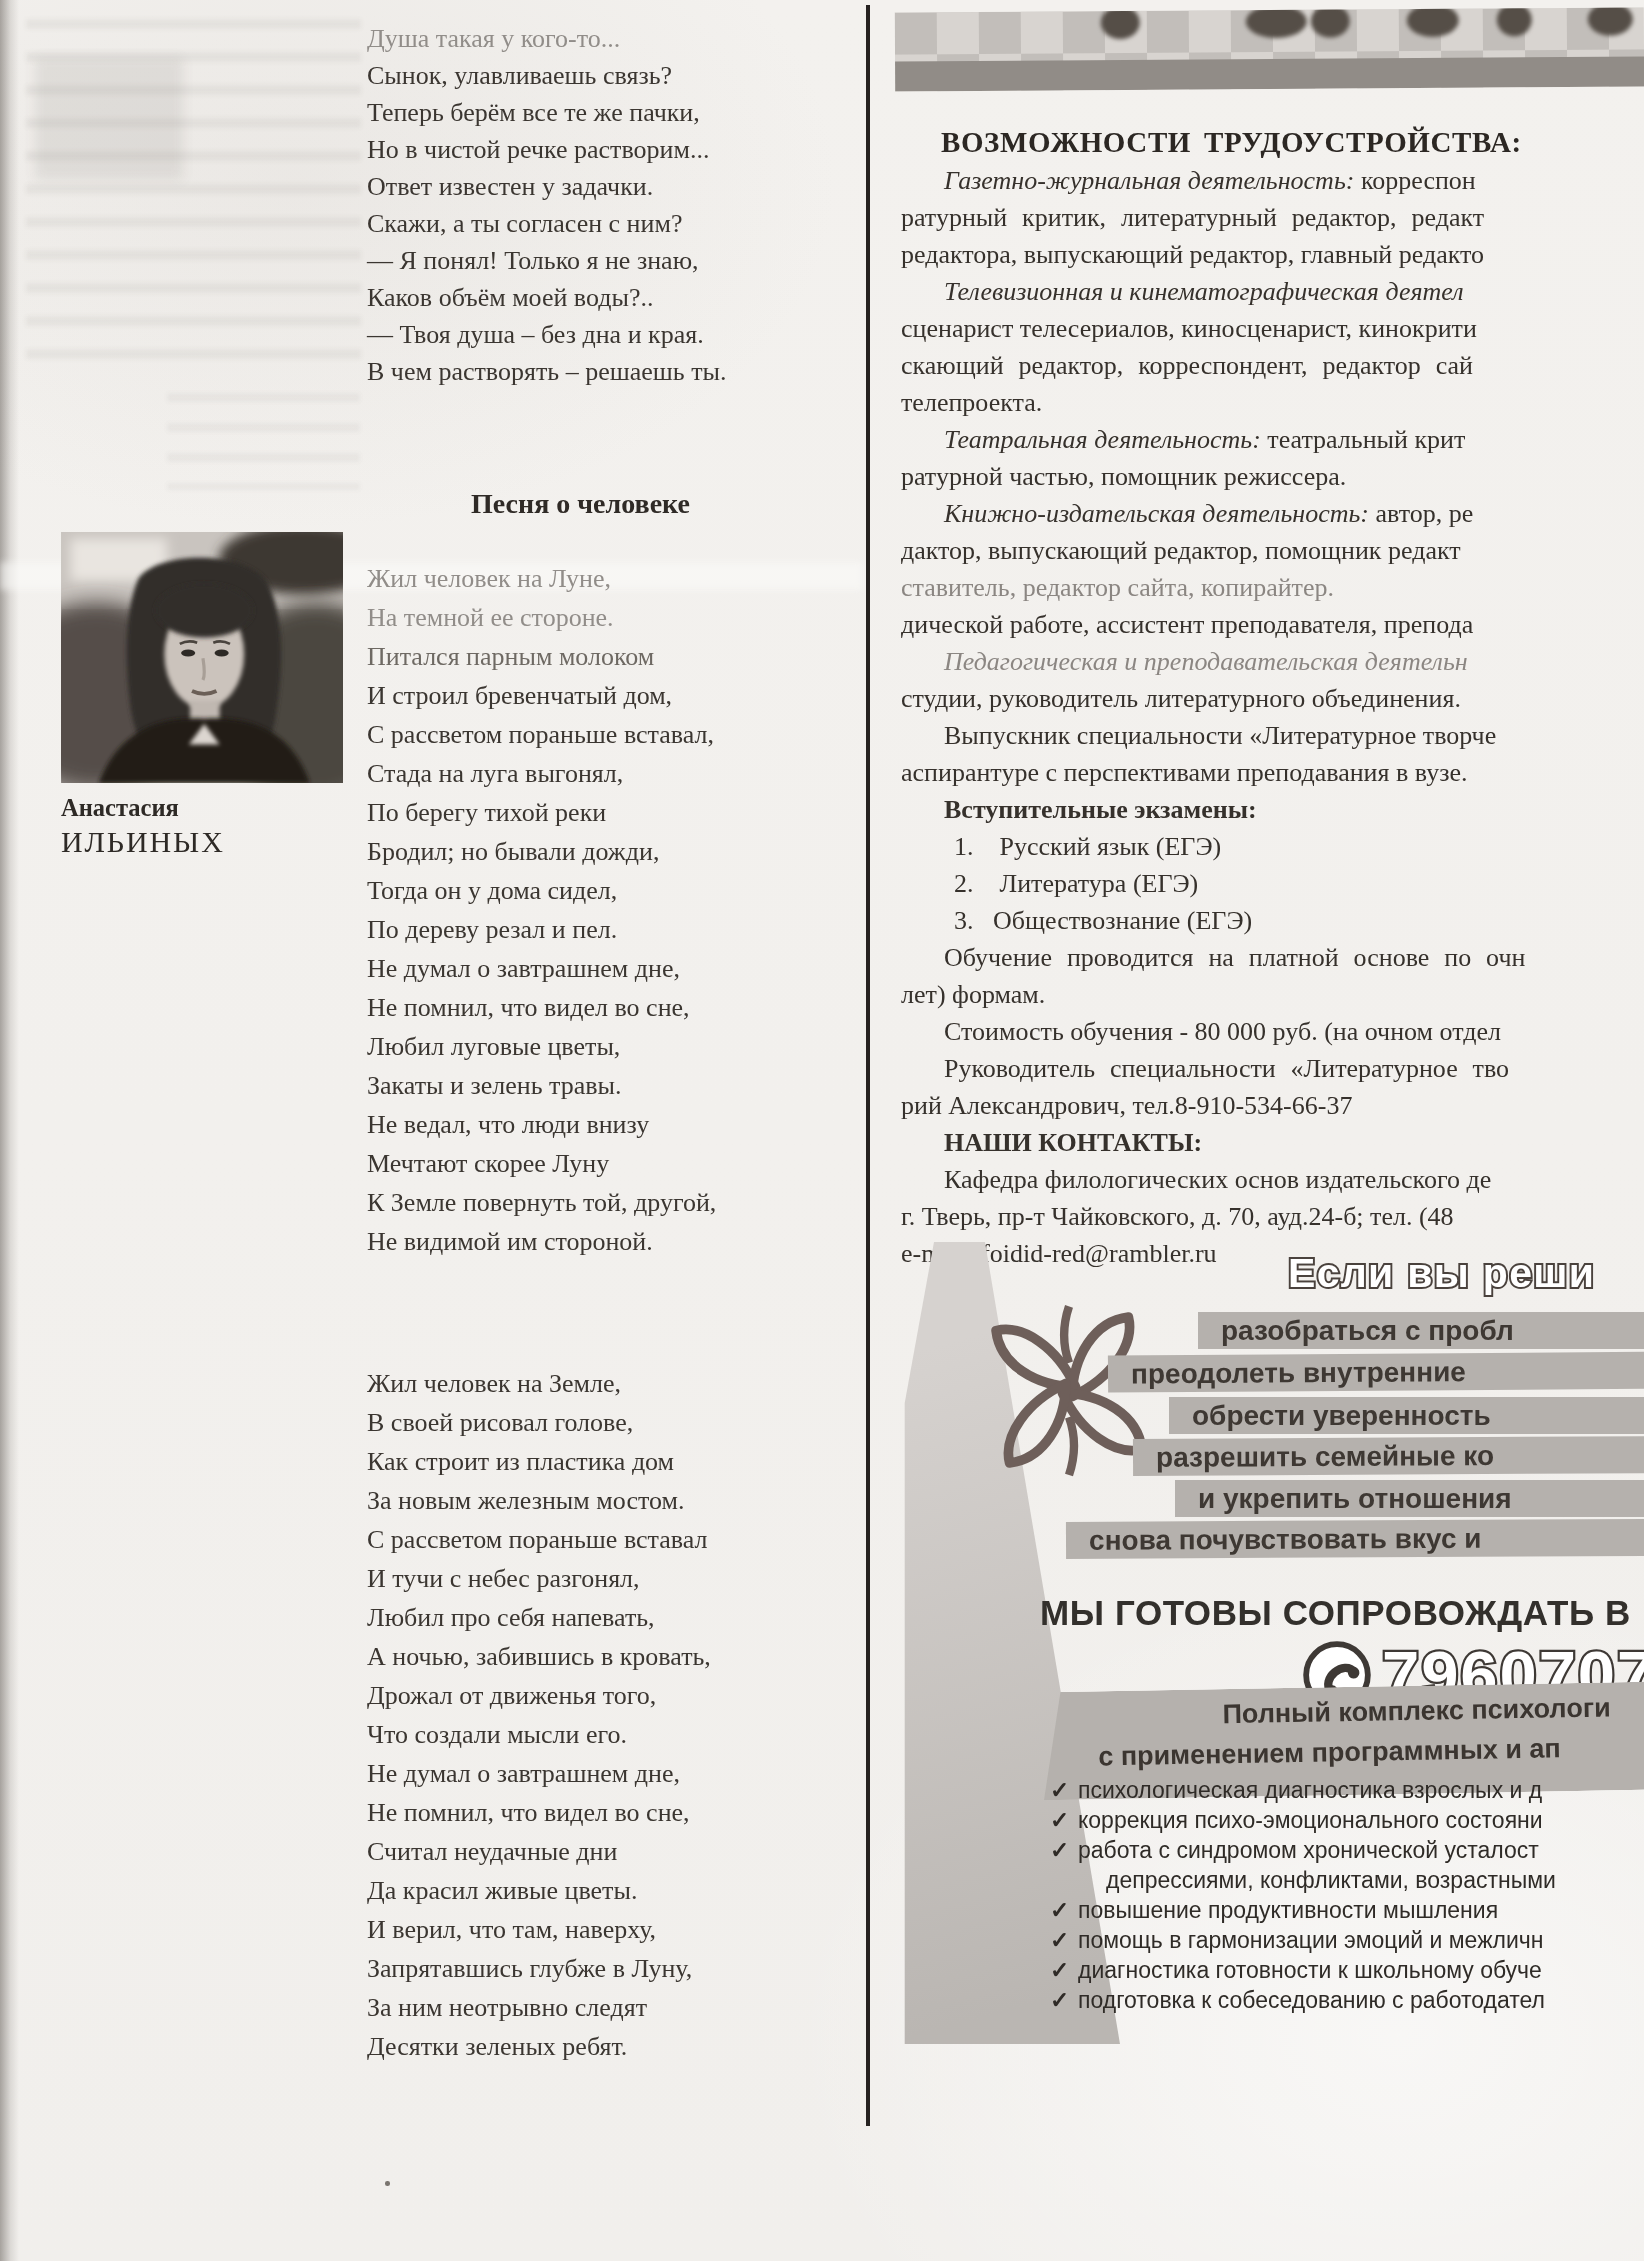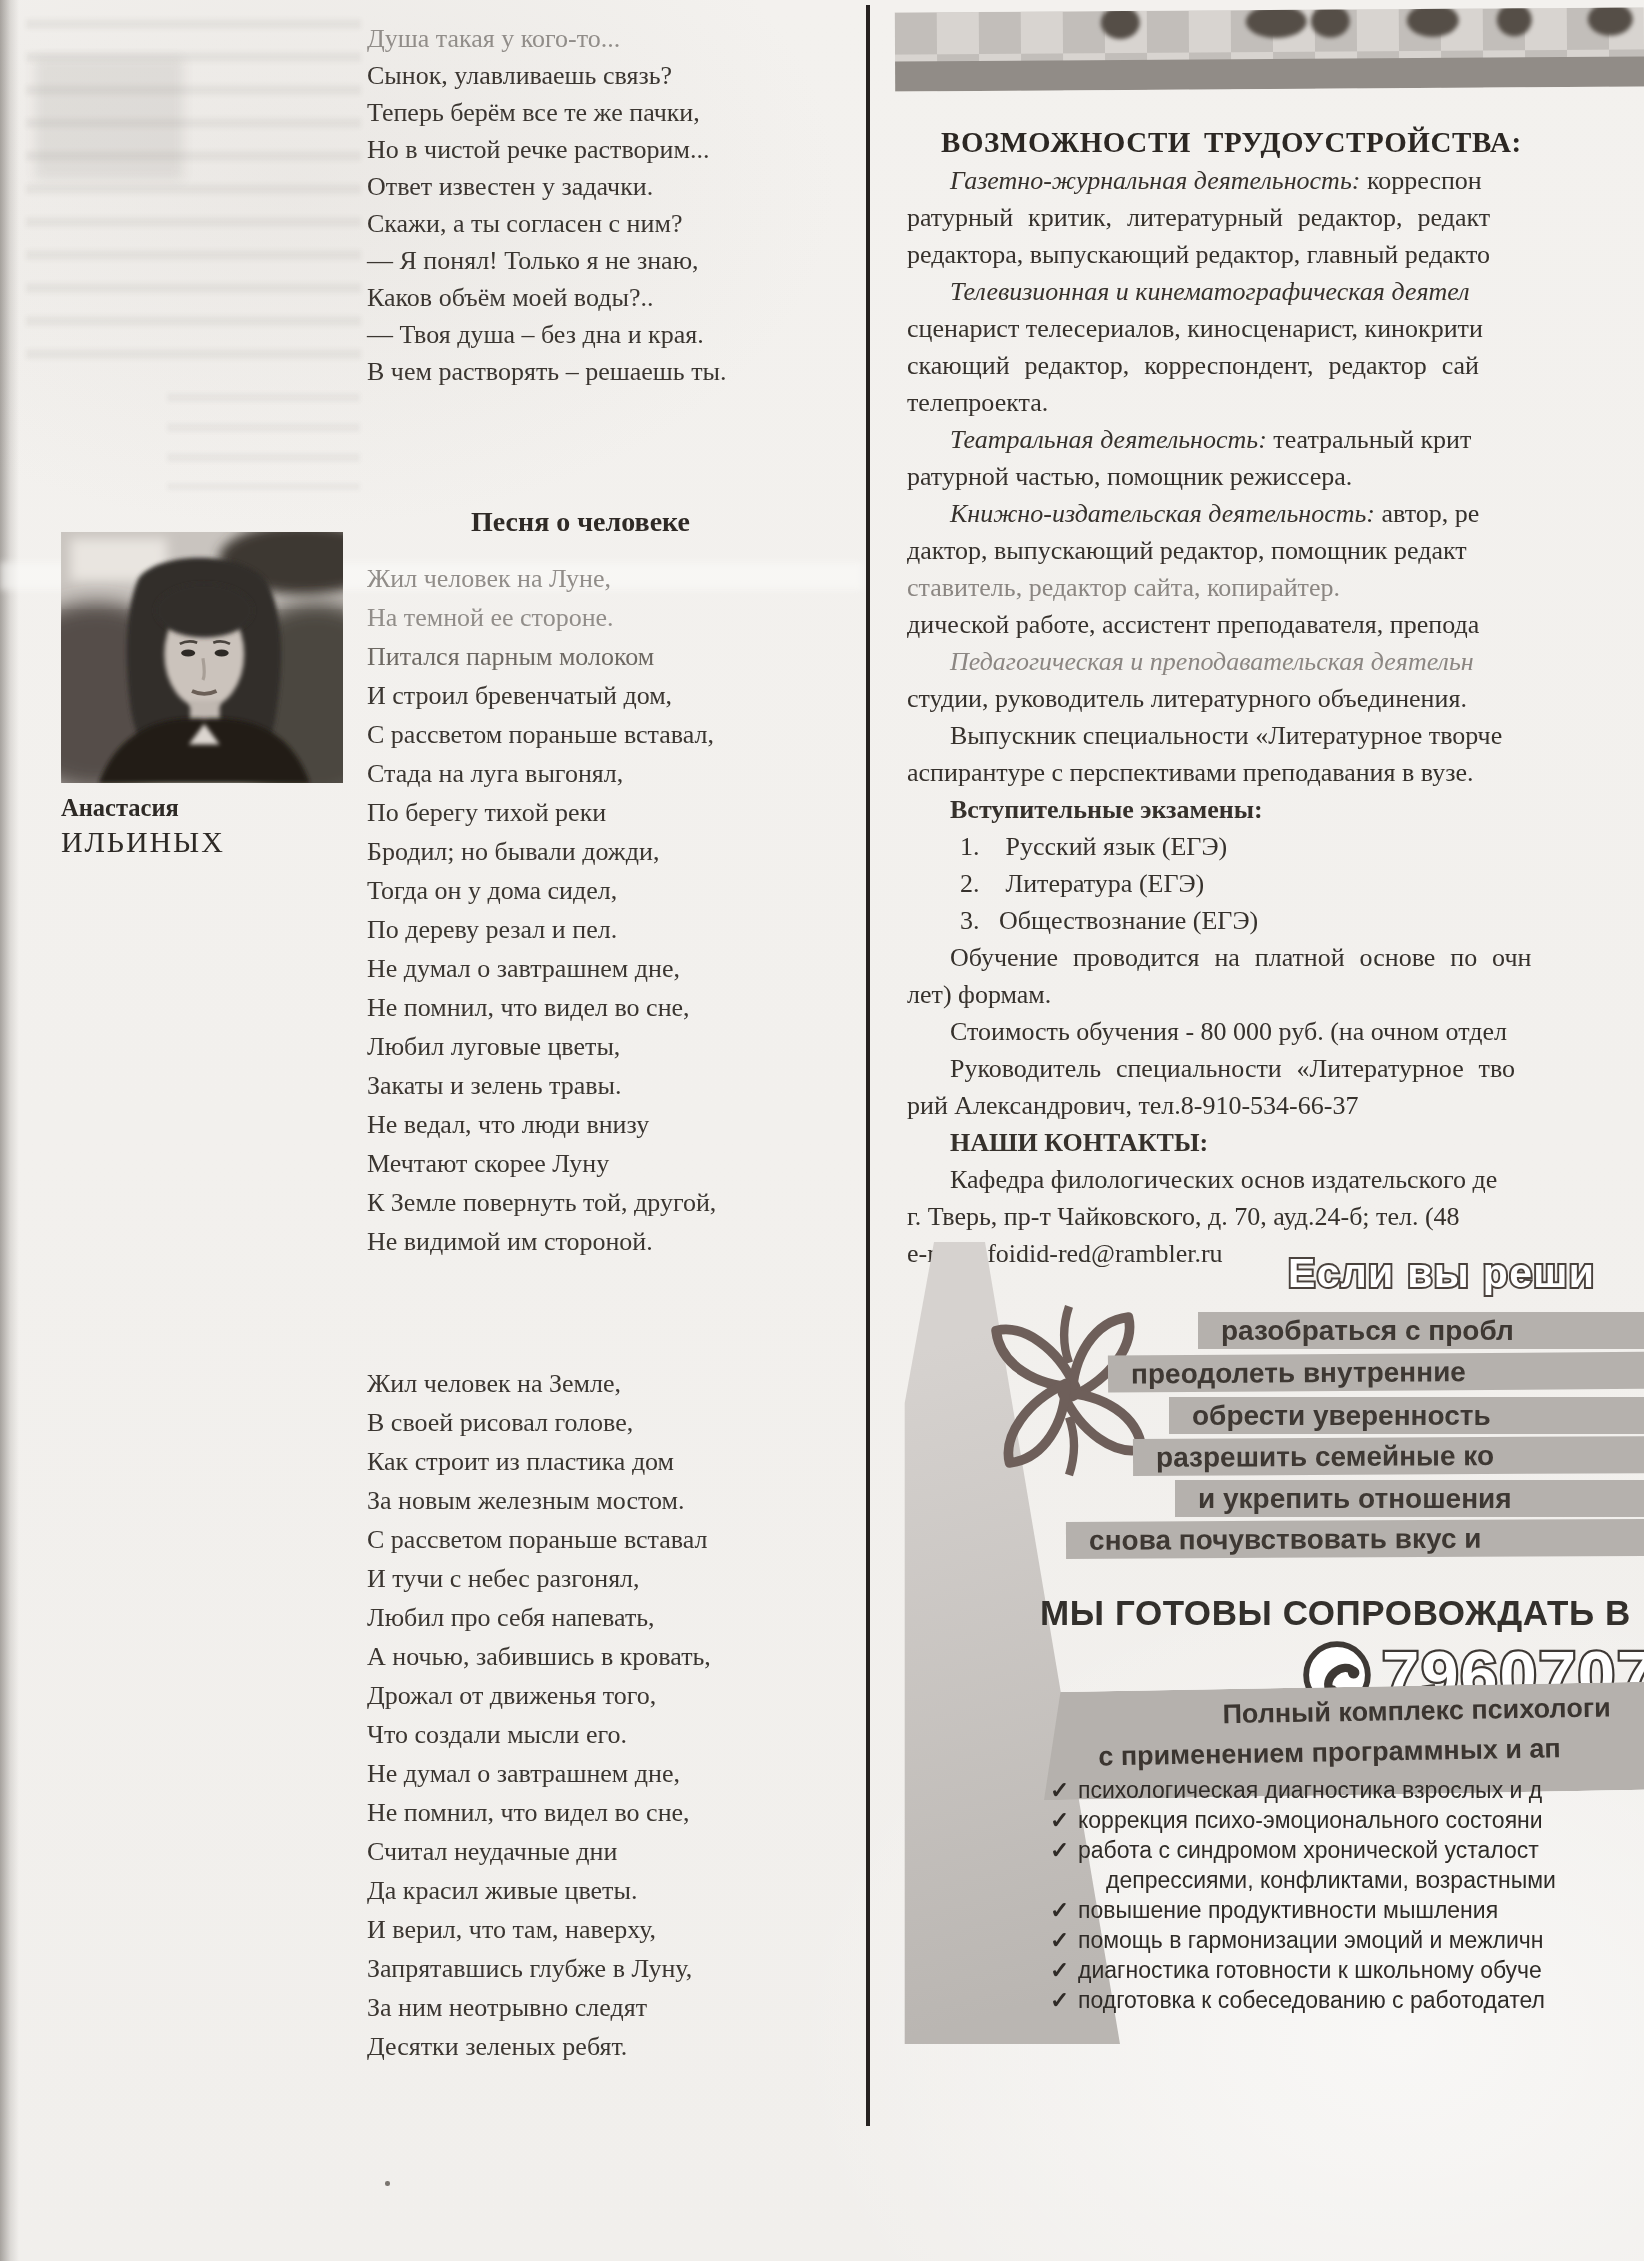--- a/index.html
+++ b/index.html
@@ -22,21 +22,21 @@
   .sm3{left:167px;top:393px;width:193px;height:97px;
       background:repeating-linear-gradient(rgba(125,120,114,.10) 0 9px, transparent 9px 30px);}
   .dot-mark{position:absolute;left:385px;top:2181px;width:4.5px;height:4.5px;border-radius:50%;background:#7a756f;}
 
   
   .poem-block{position:absolute;}
   .poem-line{font-size:26px;line-height:37px;color:#3b3631;white-space:nowrap;}
   .stanza .poem-line{line-height:39px;}
   .poem-line.dim{color:#918d89;}
   .poem-line.dim2{color:#6e6963;}
-  .poem-title{position:absolute;left:387px;top:506px;width:387px;text-align:center;
+  .poem-title{position:absolute;left:387px;top:488px;width:387px;text-align:center;
       font-size:28px;font-weight:700;color:#2f2a26;}
 
   
   .portrait{position:absolute;left:61px;top:532px;width:282px;height:251px;}
   .caption{position:absolute;left:61px;width:282px;text-align:left;color:#2e2a26;}
   .cap1{top:794px;font-size:24.5px;font-weight:700;}
   .cap2{top:825px;font-size:30px;font-weight:400;letter-spacing:1.9px;}
 
   
   .divider{position:absolute;left:866px;top:5.2px;width:3.9px;height:2121px;background:#262220;}
@@ -48,21 +48,21 @@
       background-size:84px 84px;}
   .strip-band{position:absolute;left:-6.4px;bottom:0;width:773px;height:30px;background:#918c87;}
   .foot{position:absolute;top:-5.2px;height:33px;border-radius:50%;background:#554e47;filter:blur(1.9px);}
   .f1{left:206px;width:39px;}.f2{left:351px;width:61px;}.f3{left:416px;width:39px;}
   .f4{left:512px;width:52px;}.f5{left:602px;width:35px;}.f6{left:693px;width:45px;}
 
   .emp-heading{position:absolute;left:901px;top:126px;width:743px;overflow:hidden;white-space:nowrap;
       padding-left:40px;font-size:29px;font-weight:700;color:#2c2723;letter-spacing:0.6px;word-spacing:5.2px;}
   .emp-lines{position:absolute;left:901px;top:162px;width:743px;overflow:hidden;}
   .rline{font-size:26px;line-height:37px;color:#36312c;white-space:nowrap;}
-  .rline .lead{font-style:italic;margin-left:6px;}
+  .rline .lead{font-style:italic;}
   .rline.ind{padding-left:43px;}
   .rline.lst{padding-left:53px;}
   .rline.bold{font-weight:700;}
   .rline.faded{color:#8b8682;}
   .rline.sp{word-spacing:8.4px;}
 
   
   .ad{position:absolute;left:895px;top:1242px;width:749px;height:947px;font-family:"Liberation Sans",sans-serif;}
   .wedge{position:absolute;left:0;top:0;width:749px;height:941px;
       background:linear-gradient(165deg,#d6d2cf 10%,#bab6b2 70%);

